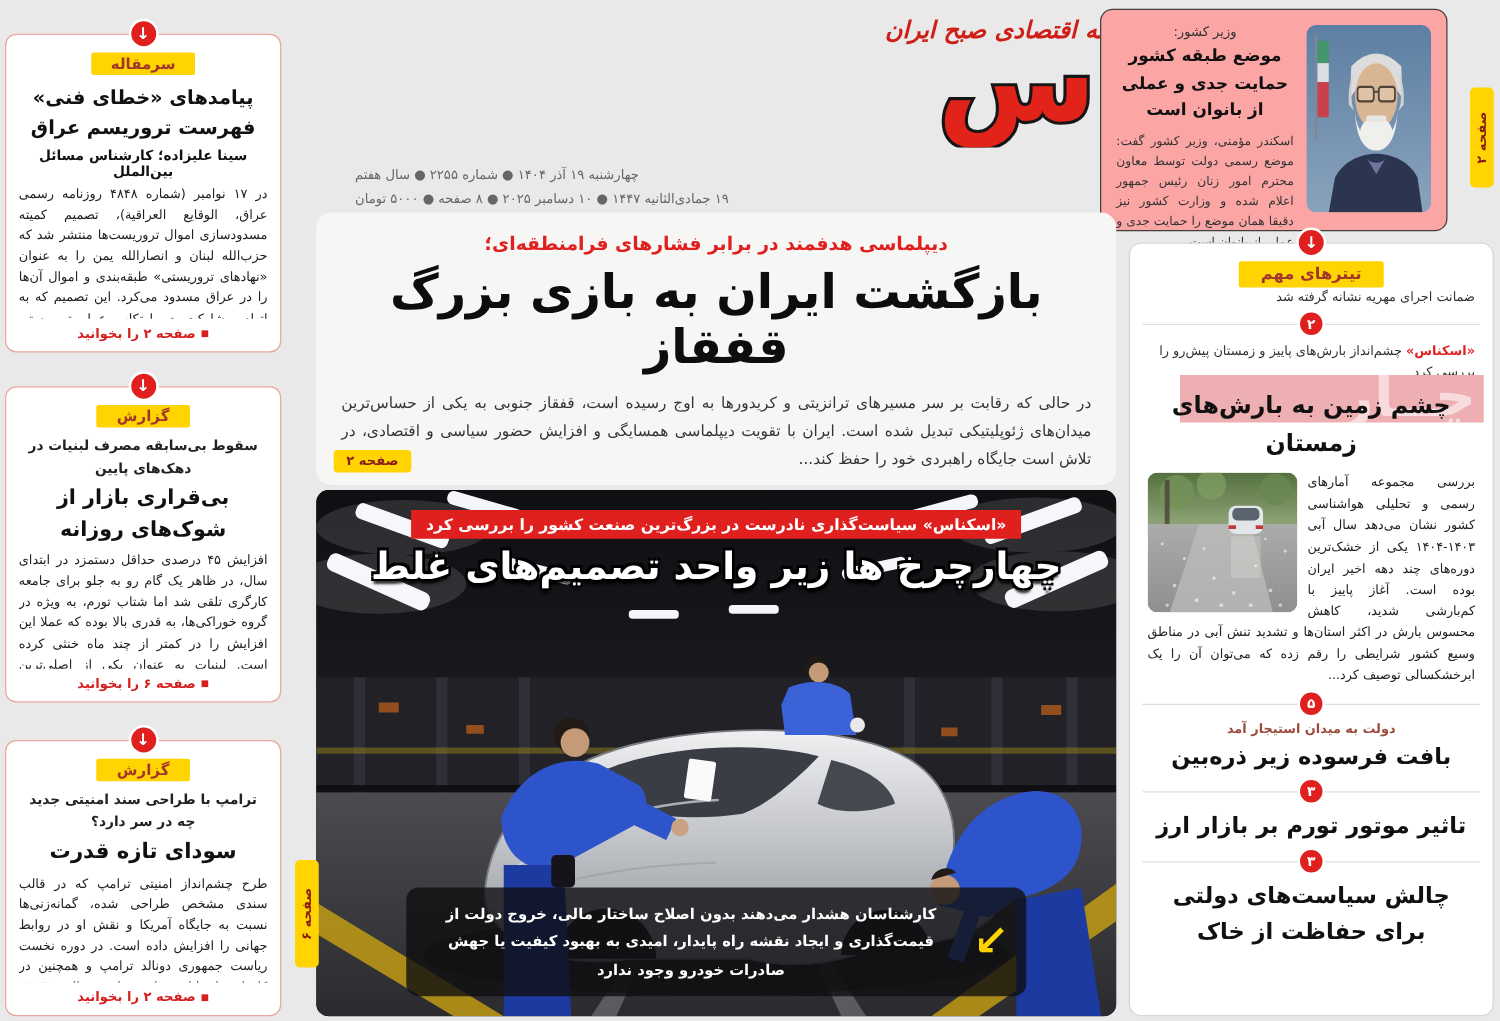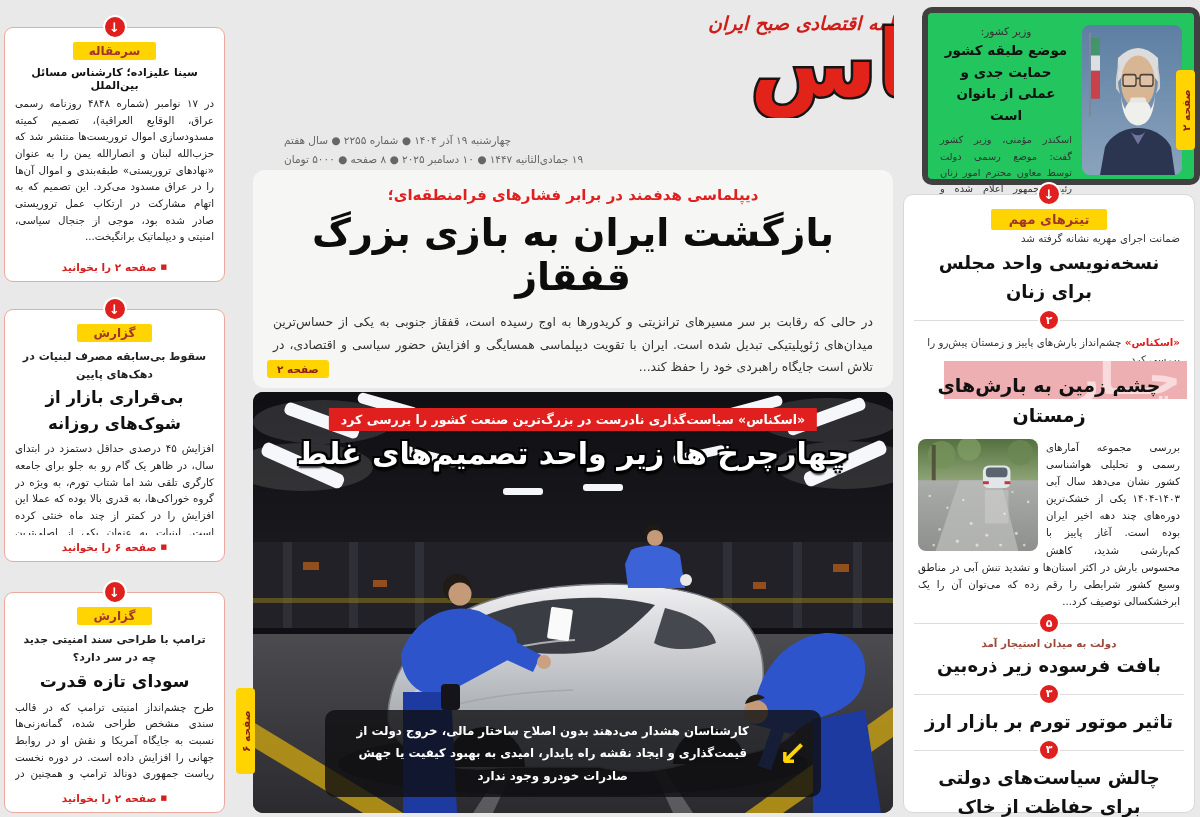--- a/index.html
+++ b/index.html
@@ -35,22 +35,22 @@
   .bbody{font-size:10.3px;color:#222;line-height:1.62;text-align:justify;flex:1 1 auto;overflow:hidden;width:100%;}
   .readmore{margin-top:6px;color:#d61f1f;font-weight:bold;font-size:10.5px;display:flex;align-items:center;gap:4px;cursor:pointer;}
   .readmore .sq{font-size:7px;line-height:1;}
 
   
   .masthead{position:absolute;left:232px;top:0;width:662px;height:118px;}
   .datelines{position:absolute;left:284px;top:119px;width:620px;text-align:left;color:#666;font-size:10.5px;line-height:1.8;margin-top:12px;}
 
   
   .minister{
-    position:absolute;left:922px;top:7px;width:278px;height:178px;
-    background:#22c55e;border:6px solid #404040;border-radius:10px;
+    position:absolute;left:880px;top:7px;width:278px;height:178px;
+    background:#fca5a5;border:1px solid #404040;border-radius:10px;
     padding:12px 12px 10px;display:flex;gap:10px;
   }
   .minister .photo{flex:0 0 100px;height:150px;border-radius:8px;overflow:hidden;}
   .minister .txt{flex:1 1 auto;display:flex;flex-direction:column;}
   .mkicker{font-size:10.5px;color:#333;text-align:center;margin-bottom:3px;}
   .mtitle{font-size:13.5px;font-weight:bold;color:#111;text-align:center;line-height:1.6;cursor:pointer;}
   .mbody{font-size:9.8px;color:#333;text-align:justify;line-height:1.65;margin-top:6px;}
 
   
   .vtab{
@@ -183,20 +183,22 @@
 حمایت جدی و عملی از بانوان است</div>
       <div class="mbody">اسکندر مؤمنی، وزیر کشور گفت: موضع رسمی دولت توسط معاون محترم امور زنان رئیس جمهور اعلام شده و وزارت کشور نیز دقیقا همان موضع را حمایت جدی و عملی از بانوان است...</div>
     </div>
   </div>
   <div class="vtab" style="left:1176px;top:70px;width:19px;height:80px;">صفحه ۲</div>
 
   <div class="lbox" style="top:27px;height:255px;">
     <div class="arrowdot">↓</div>
     <div class="inner">
       <div class="boxlabel">سرمقاله</div>
+      <div class="btitle preline">پیامدهای «خطای فنی»
+فهرست تروریسم عراق</div>
       <div class="bauthor">سینا علیزاده؛ کارشناس مسائل بین‌الملل</div>
       <div class="bbody">در ۱۷ نوامبر (شماره ۴۸۴۸ روزنامه رسمی عراق، الوقایع العراقیة)، تصمیم کمیته مسدودسازی اموال تروریست‌ها منتشر شد که حزب‌الله لبنان و انصارالله یمن را به عنوان «نهادهای تروریستی» طبقه‌بندی و اموال آن‌ها را در عراق مسدود می‌کرد. این تصمیم که به اتهام مشارکت در ارتکاب عمل تروریستی صادر شده بود، موجی از جنجال سیاسی، امنیتی و دیپلماتیک برانگیخت...</div>
       <div class="readmore">
         <span class="sq">■</span>
         <span>صفحه ۲ را بخوانید</span>
       </div>
     </div>
   </div>
 
   <div class="lbox" style="top:309px;height:253px;">
@@ -348,22 +350,20 @@
     </div>
   </div>
   <div class="vtab" style="left:236px;top:688px;width:19px;height:86px;">صفحه ۶</div>
 
   <div class="sidebar">
     <div class="arrowdot">↓</div>
     <div class="shead">تیترهای مهم</div>
 
     <div class="sitem">
       <div class="skicker">ضمانت اجرای مهریه نشانه گرفته شد</div>
-      <div class="stitle preline">نسخه‌نویسی واحد مجلس
-برای زنان</div>
     </div>
     <div class="sep">
       <span class="pnum">۲</span>
     </div>
 
     <div class="sitem">
       <div class="skicker">
         <span class="brand">«اسکناس»</span>
         <span>چشم‌انداز بارش‌های پاییز و زمستان پیش‌رو را بررسی کرد</span>
       </div>

